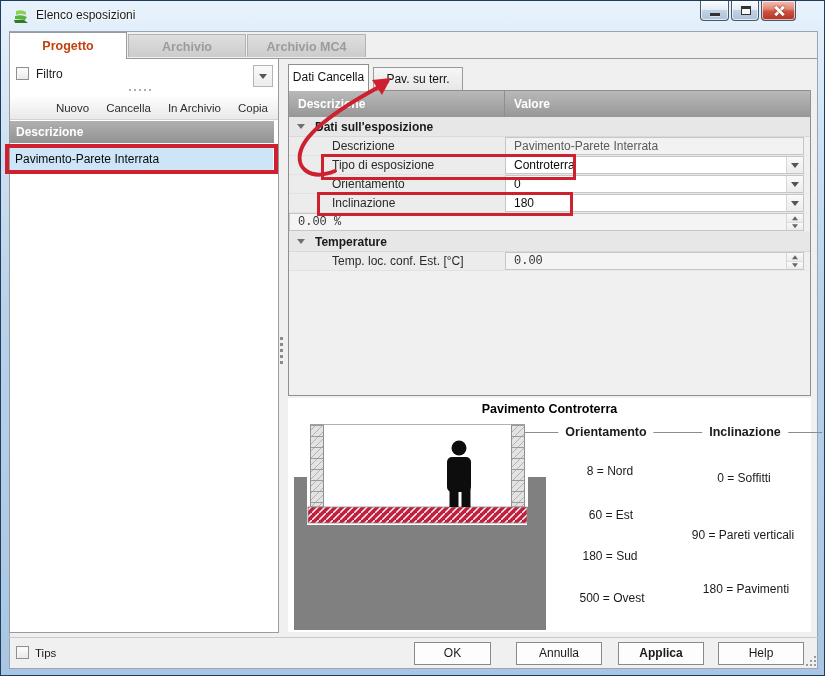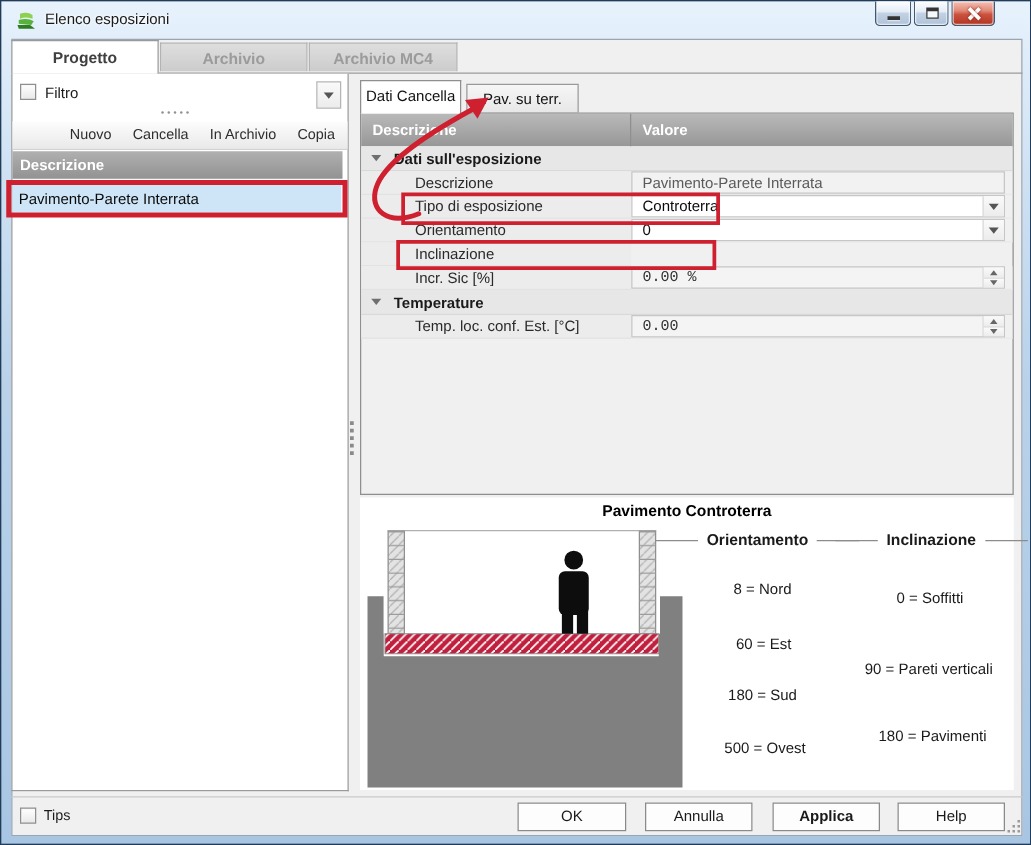--- a/index.html
+++ b/index.html
@@ -30,21 +30,21 @@
   .x-glyph { position:absolute; left:50%; top:50%; width:12px; height:12px; transform:translate(-50%,-50%); }
   .x-glyph:before,.x-glyph:after { content:""; position:absolute; left:5px; top:0; width:3px; height:12px;
     background:#fff; box-shadow:0 0 2px #7e1d10; }
   .x-glyph:before { transform:rotate(45deg);} .x-glyph:after { transform:rotate(-45deg);}
   
   .content { position:absolute; left:8px; top:30px; width:809px; height:638px;
     background:#f0f0f0; border:1px solid #98a5b4; }
   
   .mtab { position:absolute; font-size:12.5px; font-weight:bold; text-align:center; cursor:default; }
   .mtab.active { left:8px; top:31px; width:118px; height:27px; line-height:26px;
-    background:#fff; border:1px solid #9a9a9a; border-bottom:none; color:#404040; z-index:3; }
+    background:#fff; border:1px solid #9a9a9a; border-bottom:none; color:#c2410c; z-index:3; }
   .mtab.idle { top:33px; height:23px; line-height:24px;
     background:linear-gradient(180deg,#dedede,#cccccc); border:1px solid #b3b3b3; border-bottom:none; color:#9b9b9b; z-index:1; }
   .tabline { position:absolute; left:8px; top:57px; width:809px; height:1px; background:#9a9a9a; z-index:2; }
   
   .left-page { position:absolute; left:8px; top:58px; width:270px; height:574px;
     background:#fff; border:1px solid #9a9a9a; border-top:none; z-index:2; }
   .cb { position:absolute; width:13px; height:13px; border:1px solid #8f8f8f;
     background:linear-gradient(180deg,#fefefe,#e9e9e9); box-shadow:inset 1px 1px 0 #f8f8f8; }
   .cb-label { position:absolute; font-size:12px; color:#1a1a1a; }
   .drop-btn { position:absolute; left:252px; top:64px; width:20px; height:22px;
@@ -215,23 +215,30 @@
           <div class="editor">
         <span>0</span>
         <span class="ed-btn">
               <span class="tri-down" style="border-top-color:#555;"></span>
             </span>
       </div>
         </div>
     </div>
     <div class="pg-row">
       <div class="pg-label">Inclinazione</div>
-    </div>
-    <div class="pg-row">
-      <div class="pg-label">Incr. Sic [%]</div>
+      <div class="pg-valwrap">
+          <div class="editor">
+        <span>180</span>
+        <span class="ed-btn">
+              <span class="tri-down" style="border-top-color:#555;"></span>
+            </span>
+      </div>
+        </div>
+    </div>
+    <div class="pg-row">
       <div class="pg-valwrap">
           <div class="editor num">
         <span>0.00 %</span>
         <span class="spin">
           <span class="sb">
                 <span class="tri-up-s"></span>
               </span>
           <span class="sb">
                 <span class="tri-down-s"></span>
               </span>
@@ -312,21 +319,21 @@
     <div class="leg-item" style="left:322px; top:151px;">180 = Sud</div>
     <div class="leg-item" style="left:324px; top:193px;">500 = Ovest</div>
     <div class="leg-item" style="left:456px; top:73px;">0 = Soffitti</div>
     <div class="leg-item" style="left:455px; top:130px;">90 = Pareti verticali</div>
     <div class="leg-item" style="left:458px; top:184px;">180 = Pavimenti</div>
   </div>
 
   <div class="fsep"></div>
   <span class="cb" style="left:15px; top:645px; z-index:3;"></span>
   <span class="cb-label" style="left:34px; top:646px; z-index:3; font-size:11.5px;">Tips</span>
-  <div class="fbtn" style="left:413px; width:87px;">OK</div>
+  <div class="fbtn" style="left:413px; width:77px;">OK</div>
   <div class="fbtn" style="left:515px; width:86px;">Annulla</div>
   <div class="fbtn bold" style="left:617px; width:86px;">Applica</div>
   <div class="fbtn" style="left:717px; width:86px;">Help</div>
   <div class="rgrip">
     <i style="left:8px; top:8px;"></i>
       <i style="left:8px; top:4px;"></i>
       <i style="left:4px; top:8px;"></i>
       <i style="left:8px; top:0;"></i>
       <i style="left:0; top:8px;"></i>
       <i style="left:4px; top:4px;"></i>

